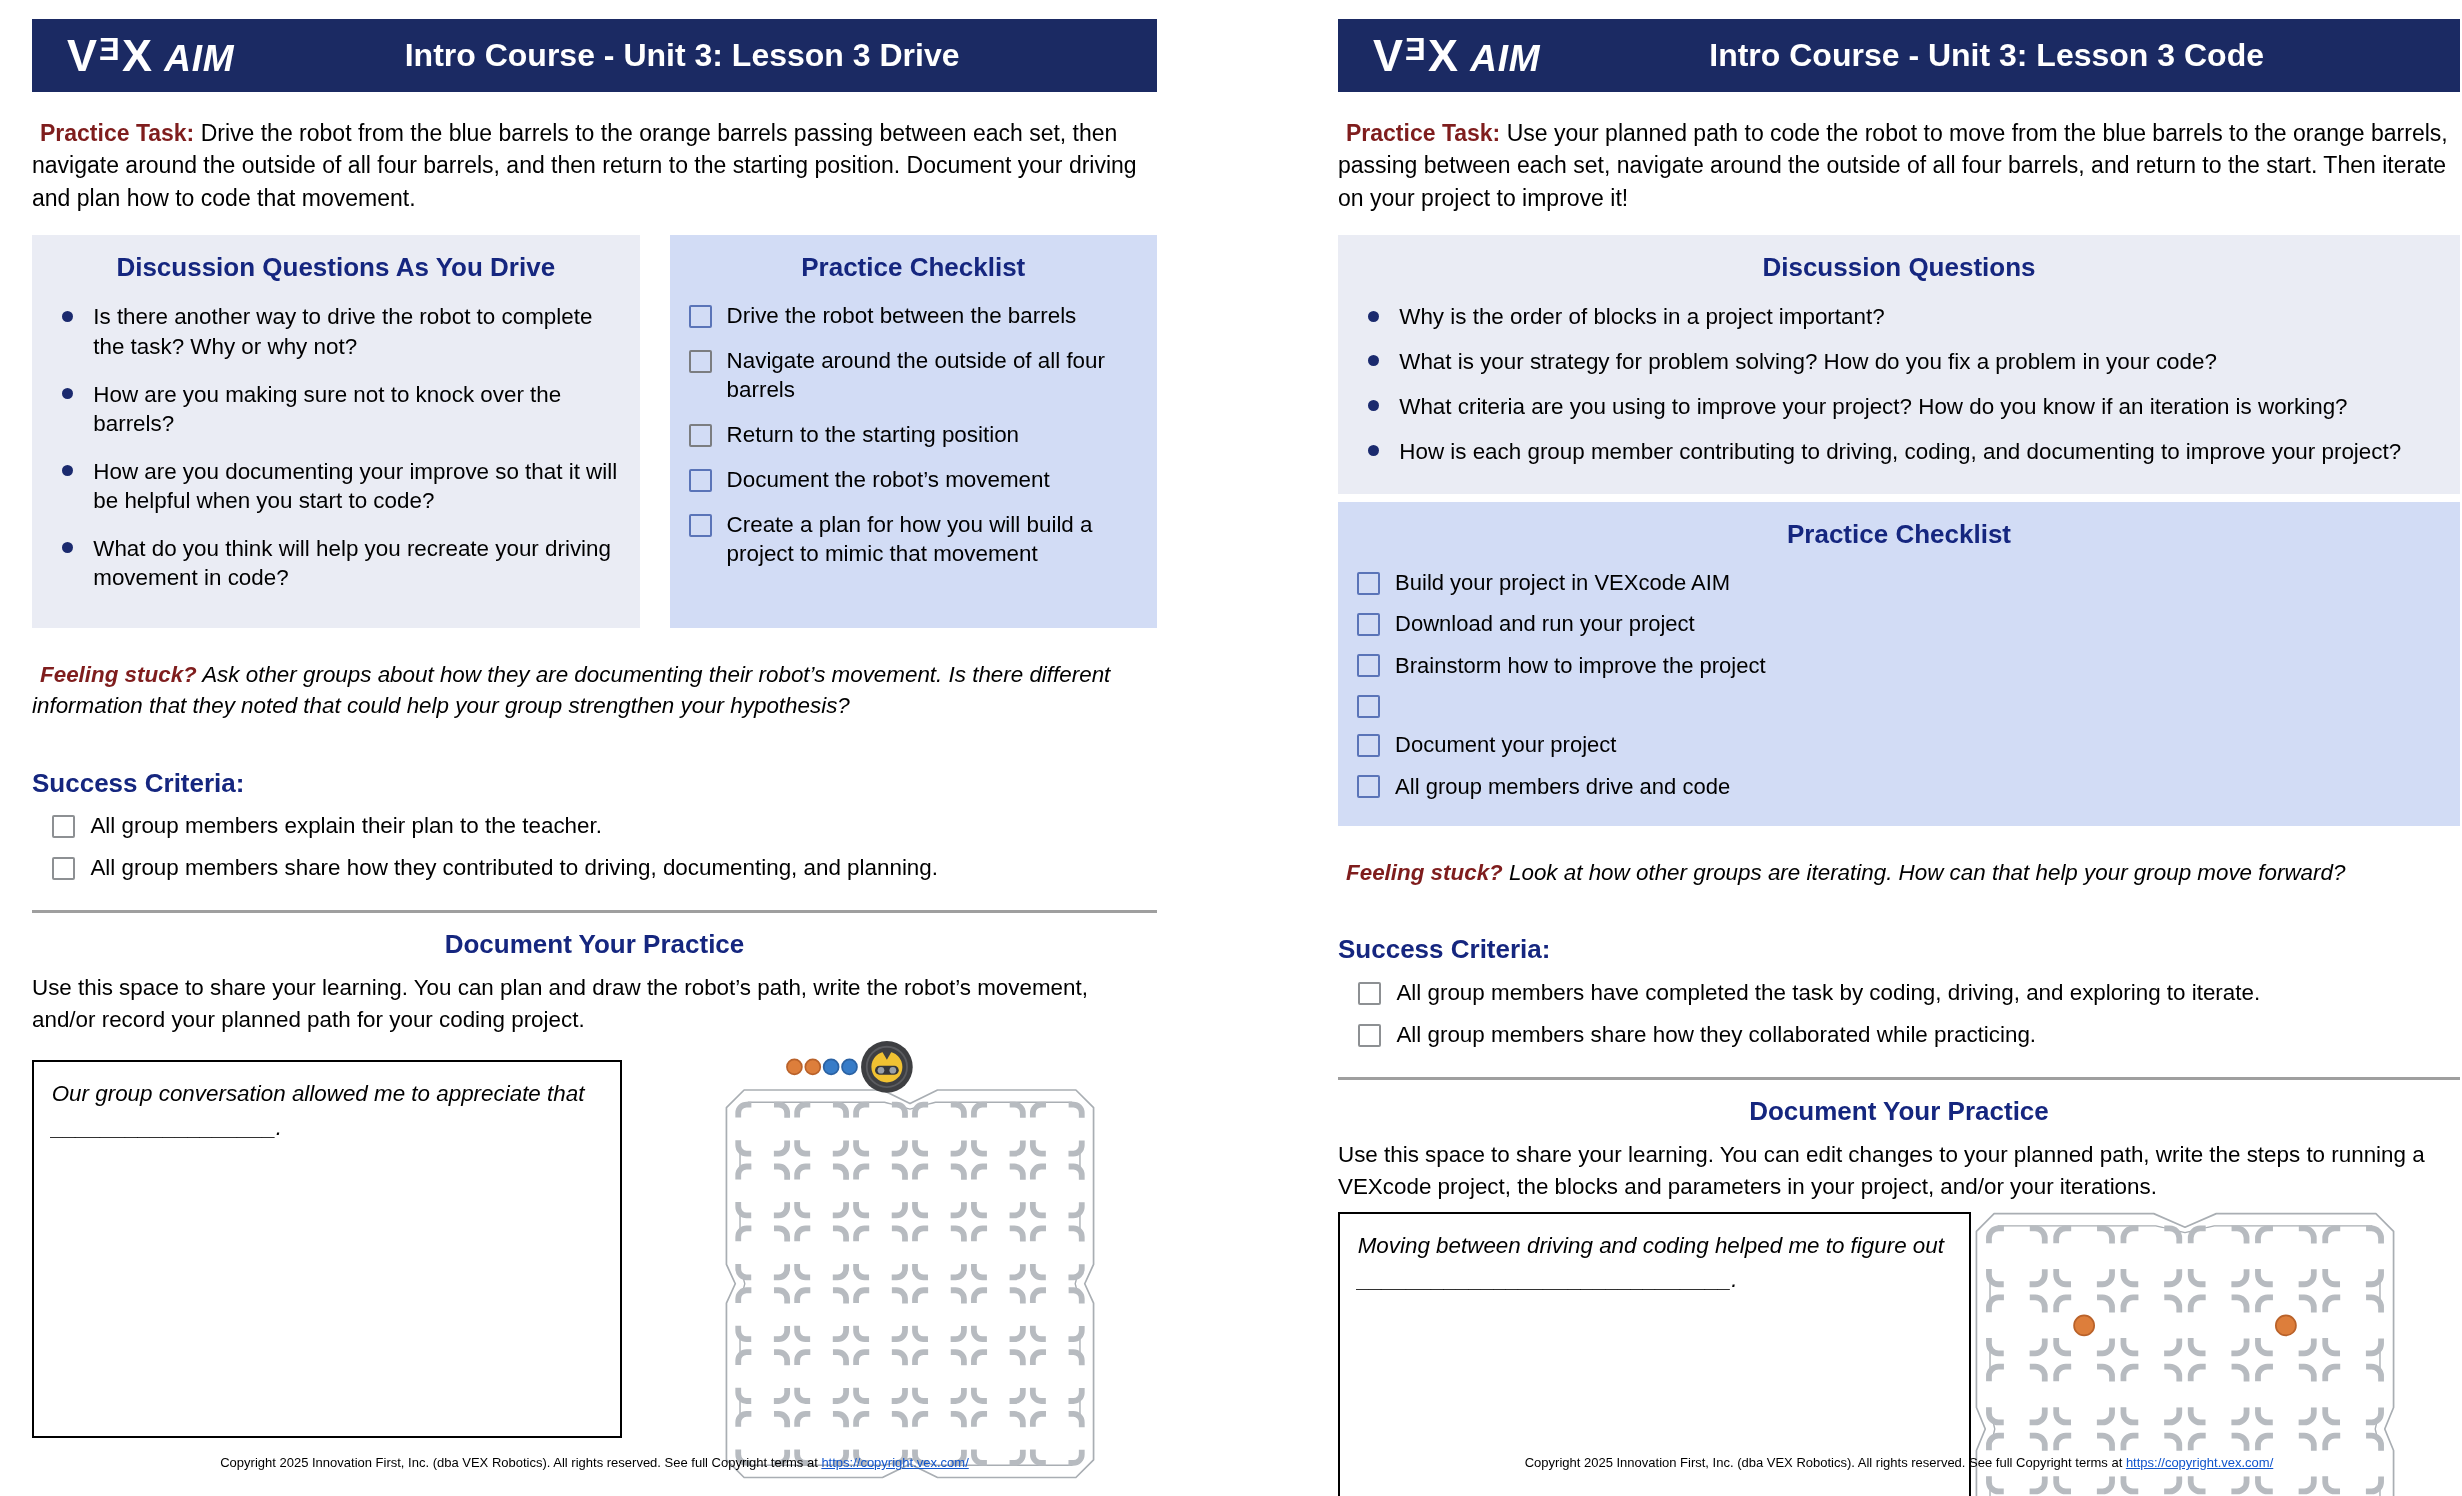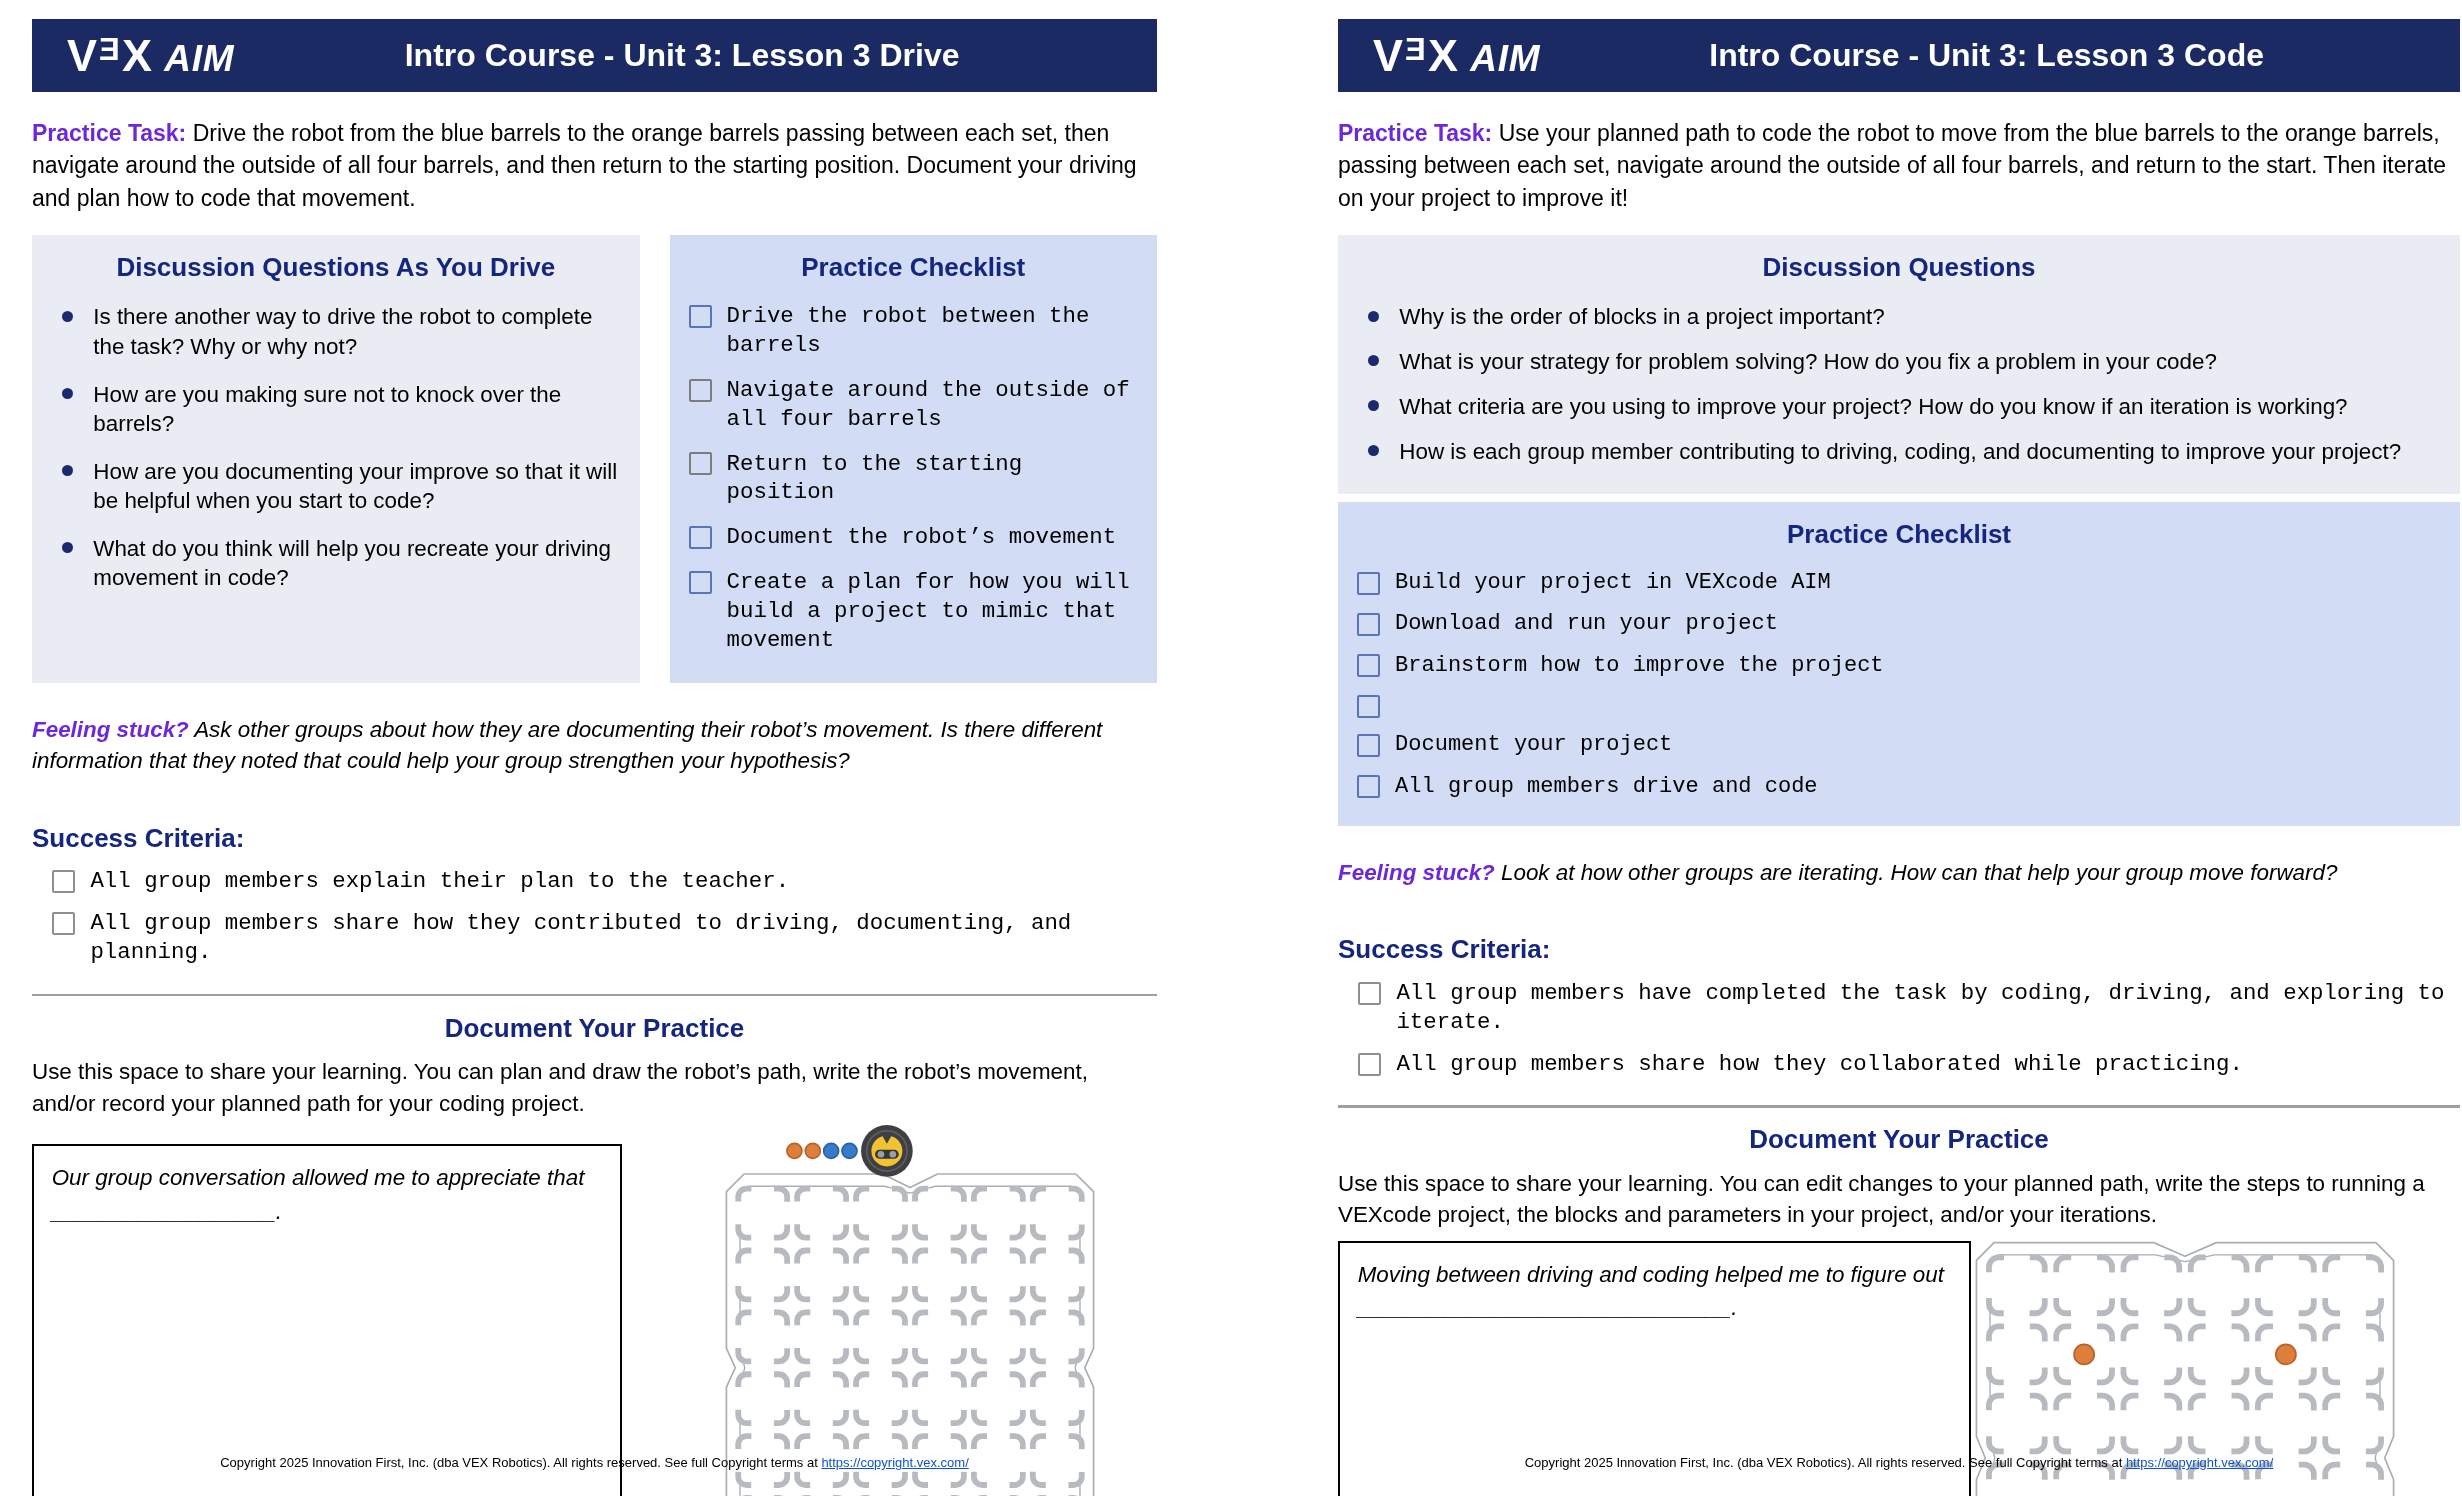--- a/index.html
+++ b/index.html
@@ -12,36 +12,36 @@
   .hdr{height:73px;background:#1b2a63;display:flex;align-items:center;
        padding:0 27px 0 35px;box-sizing:border-box;}
   .logo{color:#fff;font-weight:bold;display:flex;align-items:baseline;letter-spacing:1.4px;}
   .logo .lv{font-size:45px;}
   .logo .le{display:inline-block;font-size:31px;transform:translateY(-11px);margin:0 0.7px;}
   .logo .lx{font-size:45px;}
   .logo .laim{font-style:italic;font-size:37px;margin-left:11px;letter-spacing:0.7px;}
   .hdr-title{flex:1;text-align:center;color:#fff;font-weight:bold;font-size:32px;}
 
   .task{margin-top:24.5px;font-size:23px;line-height:1.42;}
-  .accent{color:#6d28d9;font-weight:bold;}
+  .accent{color:#7f1d1d;font-weight:bold;margin-left:8px;}
 
   .boxes{display:flex;margin-top:20.4px;gap:30px;min-height:393px;align-items:stretch;}
   .page--code .boxes{gap:8.2px;flex-direction:column;}
   .box{box-sizing:border-box;padding:12.2px 17.7px;}
   .box--disc{flex:0 0 54%;background:#eaecf4;}
   .page--code .box--disc{flex:0 0 55.5%;}
   .box--check{flex:1;background:#d2dcf5;}
   .page--code .box--check{flex:0 0 37.8%;}
   .box-title{text-align:center;font-weight:bold;color:#15267f;font-size:26px;margin:5.4px 0 19px;}
 
   .bullet-item{display:flex;margin:0 0 19px 0;font-size:22.4px;line-height:1.30;}
   .page--code .bullet-item{margin-bottom:15.6px;}
   .bullet-dot{width:11px;height:11px;border-radius:50%;background:#1b2a6e;flex:none;
               margin:8.2px 20.4px 0 12.2px;}
-  .check-item{display:flex;margin:0 0 16.3px 0;font-size:22.4px;line-height:1.28;font-family:Liberation Mono, monospace;}
+  .check-item{display:flex;margin:0 0 16.3px 0;font-size:22.4px;line-height:1.28;}
   .page--code .box--check .check-item{margin-bottom:13px;font-size:22px;}
   .checkbox{width:19px;height:19px;border:2.7px solid #5a74b8;border-radius:2px;flex:none;
             margin:2.7px 15px 0 1.4px;background:transparent;}
 
   .stuck{margin-top:31px;font-size:22.4px;line-height:1.40;font-style:italic;}
   .success-title{margin-top:46px;font-size:26px;font-weight:bold;color:#15267f;}
   .success-list{margin-top:13.6px;}
   .success-list .check-item{margin:0 0 13.6px 19px;}
   .success-list .checkbox{border-color:#8d9093;}
 

